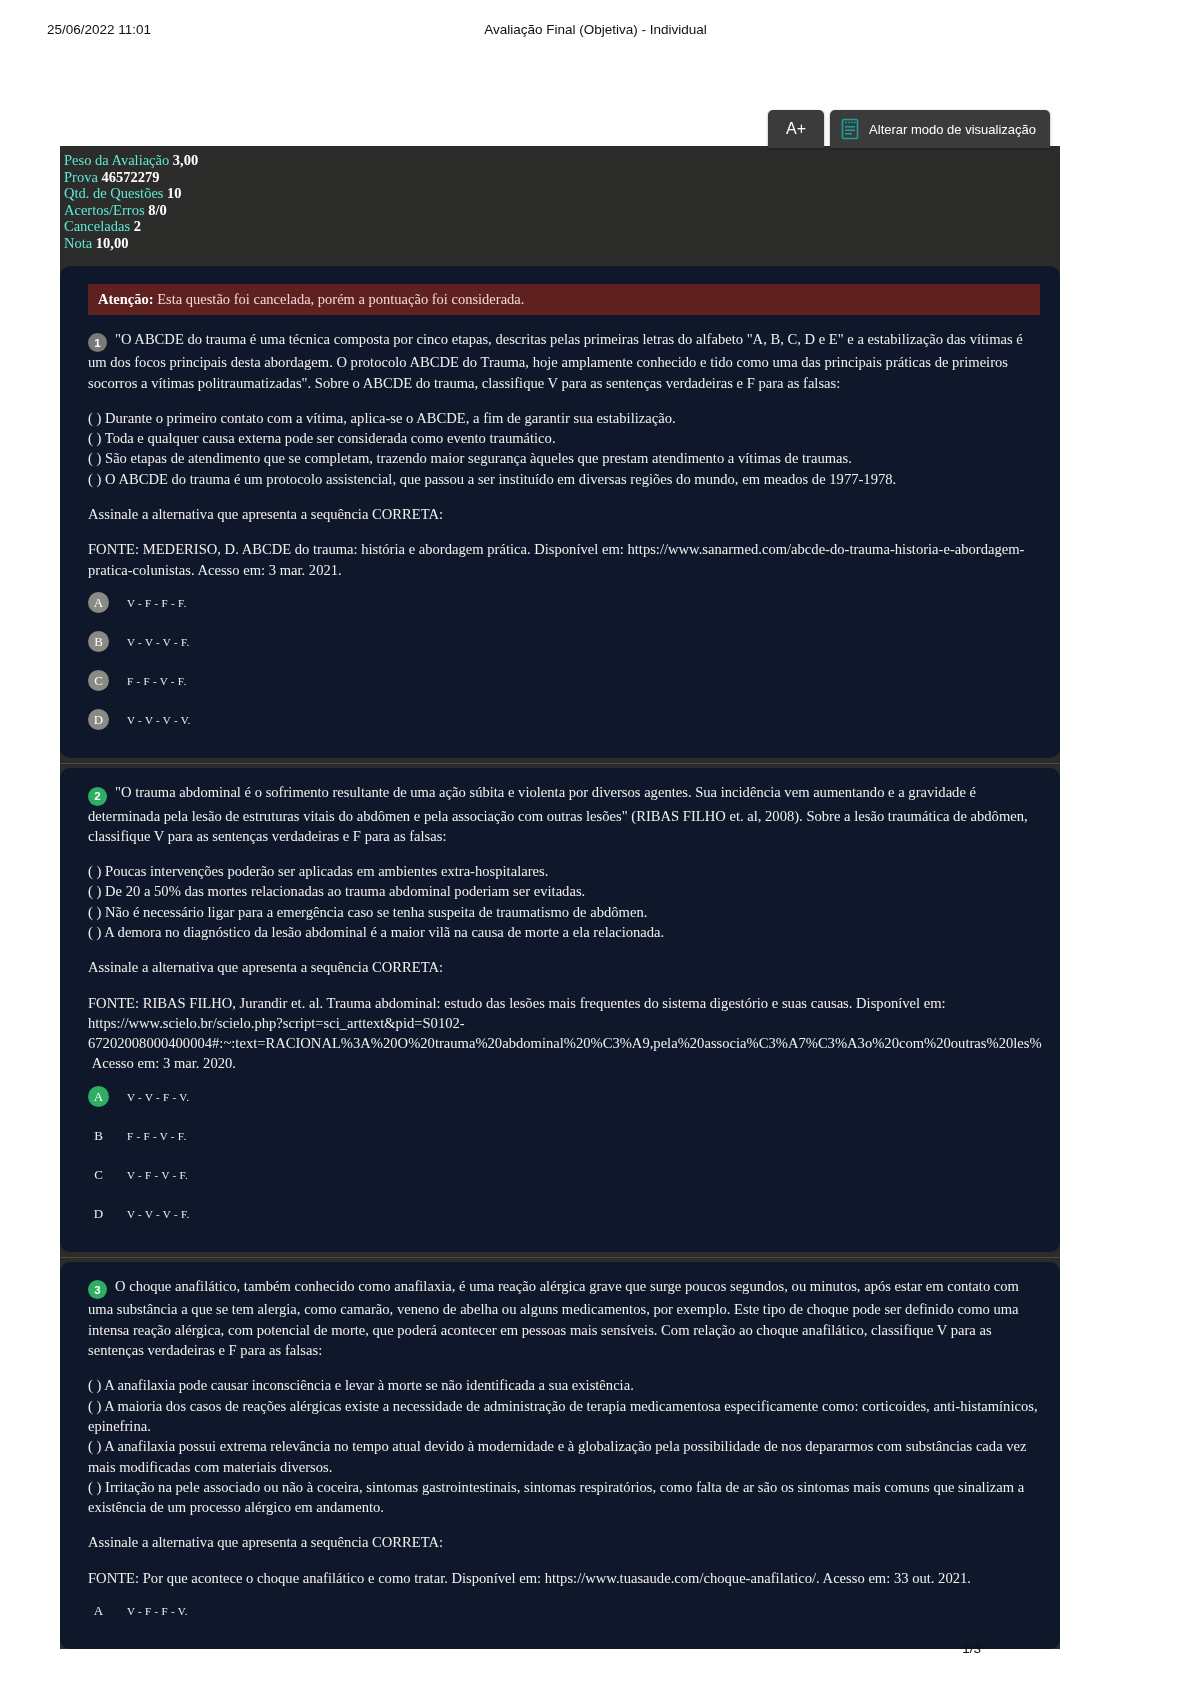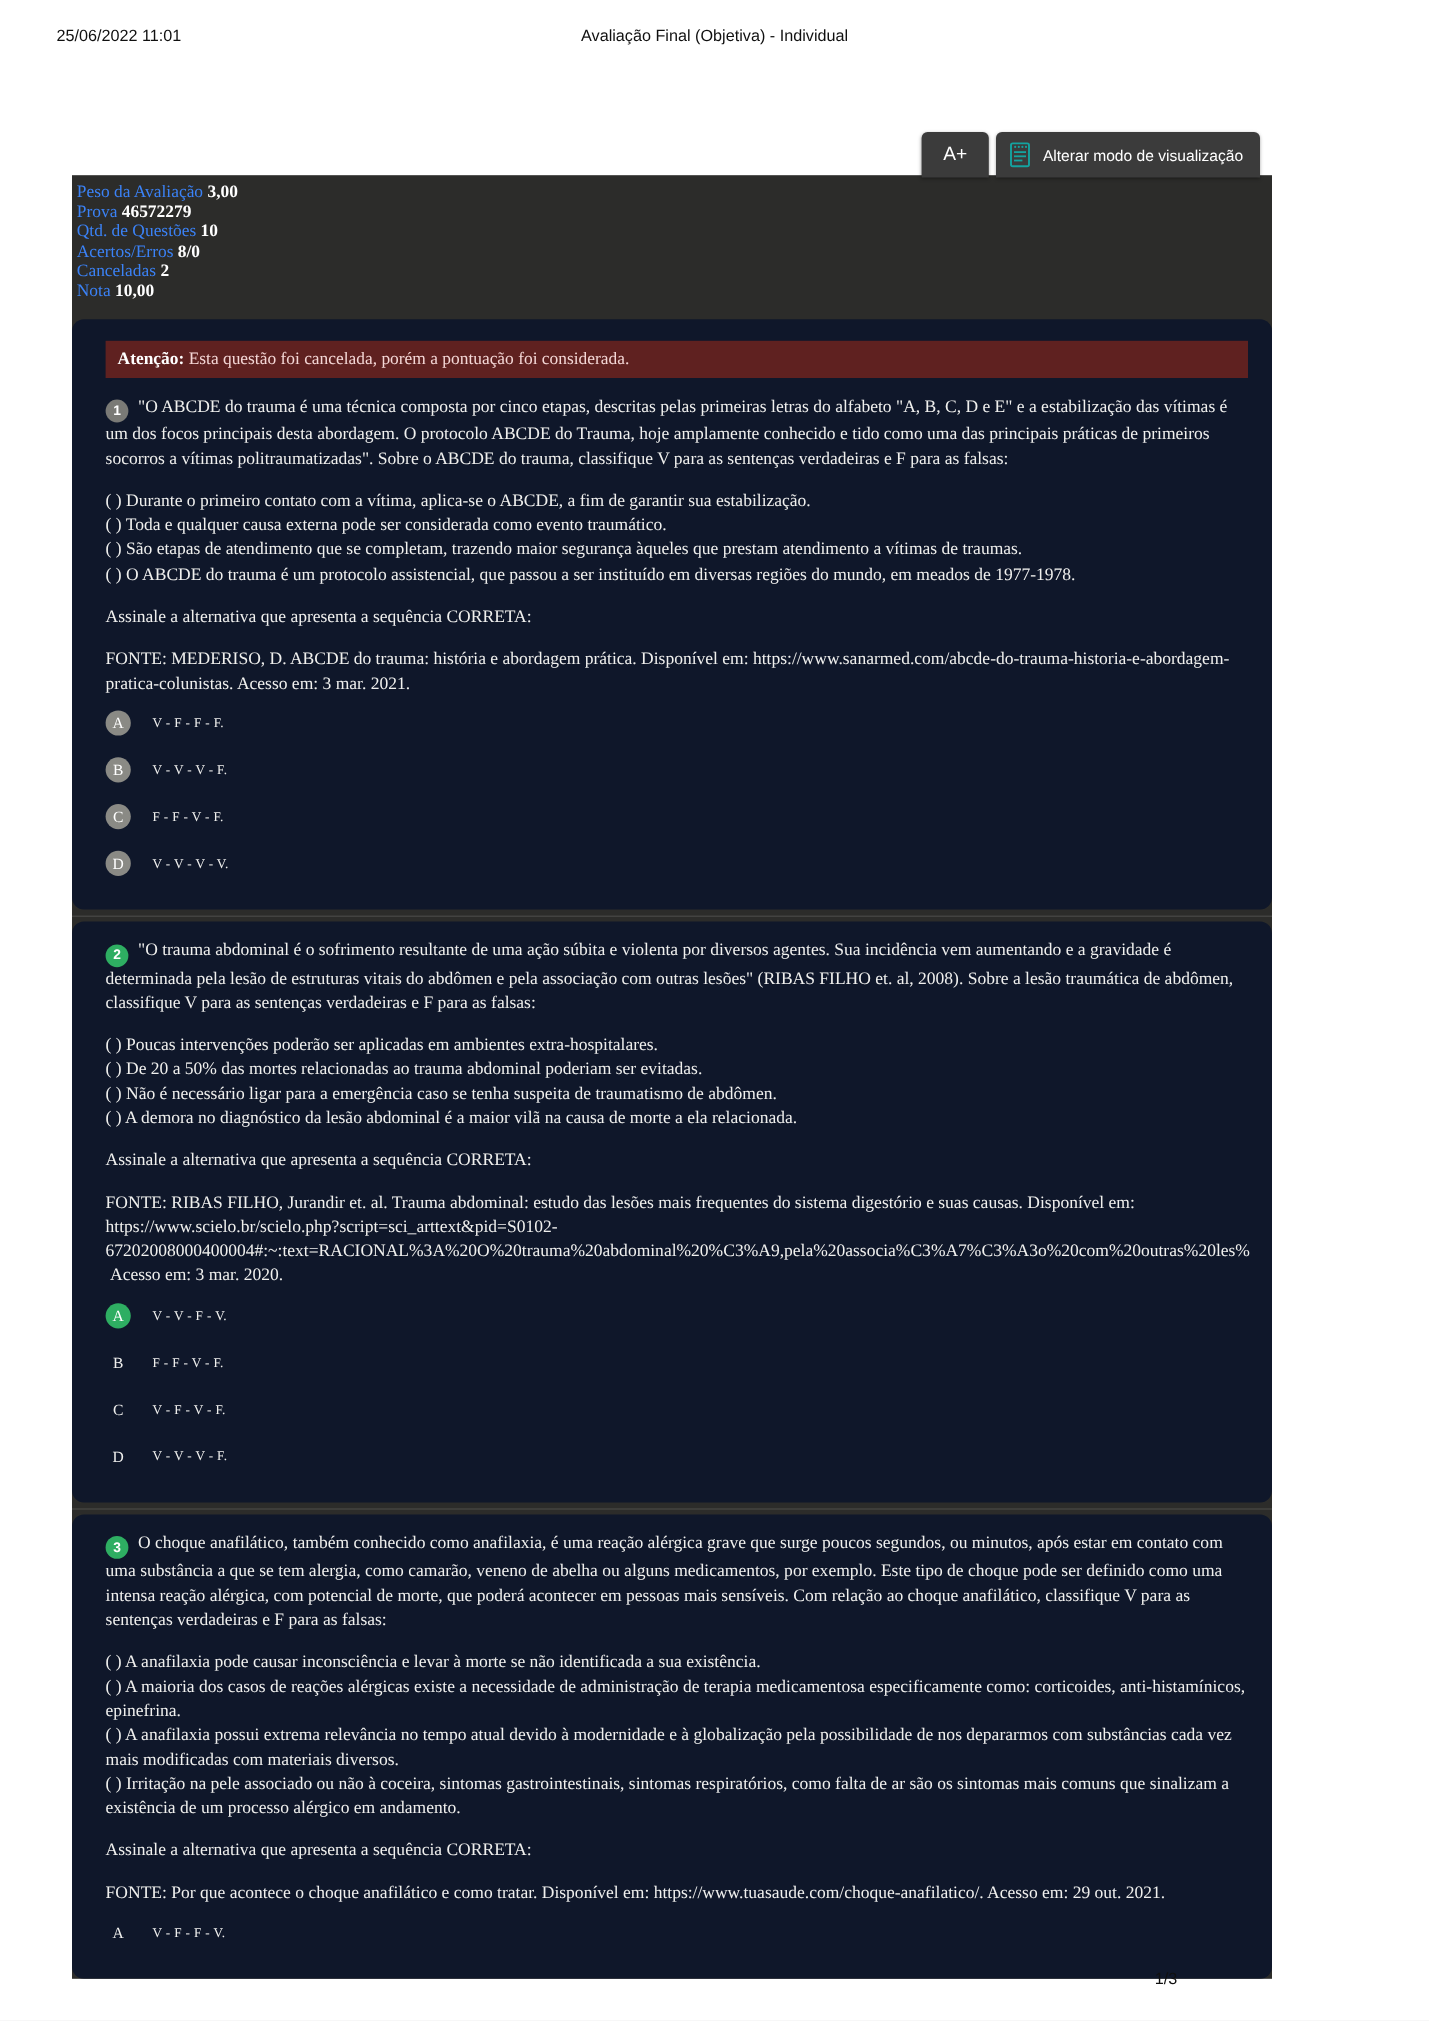--- a/index.html
+++ b/index.html
@@ -96,21 +96,21 @@
     background: #2c2c2a;
     padding: 0;
   }
   .exam-meta {
     padding: 6px 0 6px 4px;
     font-size: 14.5px;
     line-height: 16.6px;
     color: #d8d8d5;
   }
   .exam-meta .row { white-space: nowrap; }
-  .exam-meta .lbl { color: #3b82f6; }
+  .exam-meta .lbl { color: #5eead4; }
   .exam-meta .val { color: #ffffff; font-weight: 700; }
 
   
   .q-card {
     background: #0f172a;
     border-radius: 10px;
     margin: 8px 0 0 0;
     padding: 14px 16px 26px 20px;
     position: relative;
   }
@@ -306,21 +306,21 @@
       <div class="q-card sep">
         <div class="q-body">
           <p class="q-statement"><span class="q-num green">3</span><span>O choque anafilático, também conhecido como anafilaxia, é uma reação alérgica grave que surge poucos segundos, ou minutos, após estar em contato com uma substância a que se tem alergia, como camarão, veneno de abelha ou alguns medicamentos, por exemplo. Este tipo de choque pode ser definido como uma intensa reação alérgica, com potencial de morte, que poderá acontecer em pessoas mais sensíveis. Com relação ao choque anafilático, classifique V para as sentenças verdadeiras e F para as falsas:</span></p>
           <div class="q-items">
             <p class="q-item">(    ) A anafilaxia pode causar inconsciência e levar à morte se não identificada a sua existência.</p>
             <p class="q-item">(    ) A maioria dos casos de reações alérgicas existe a necessidade de administração de terapia medicamentosa especificamente como: corticoides, anti-histamínicos, epinefrina.</p>
             <p class="q-item">(    ) A anafilaxia possui extrema relevância no tempo atual devido à modernidade e à globalização pela possibilidade de nos depararmos com substâncias cada vez mais modificadas com materiais diversos.</p>
             <p class="q-item">(    ) Irritação na pele associado ou não à coceira, sintomas gastrointestinais, sintomas respiratórios, como falta de ar são os sintomas mais comuns que sinalizam a existência de um processo alérgico em andamento.</p>
           </div>
           <p class="q-ask">Assinale a alternativa que apresenta a sequência CORRETA:</p>
-          <p class="q-source">FONTE: Por que acontece o choque anafilático e como tratar. Disponível em: https://www.tuasaude.com/choque-anafilatico/. Acesso em: 29 out. 2021.</p>
+          <p class="q-source">FONTE: Por que acontece o choque anafilático e como tratar. Disponível em: https://www.tuasaude.com/choque-anafilatico/. Acesso em: 33 out. 2021.</p>
           <div class="q-options">
             <div class="opt">
               <span class="opt-badge plain">A</span>
               <span class="opt-text">V - F - F - V.</span>
             </div>
           </div>
         </div>
       </div>
     </div>
 

